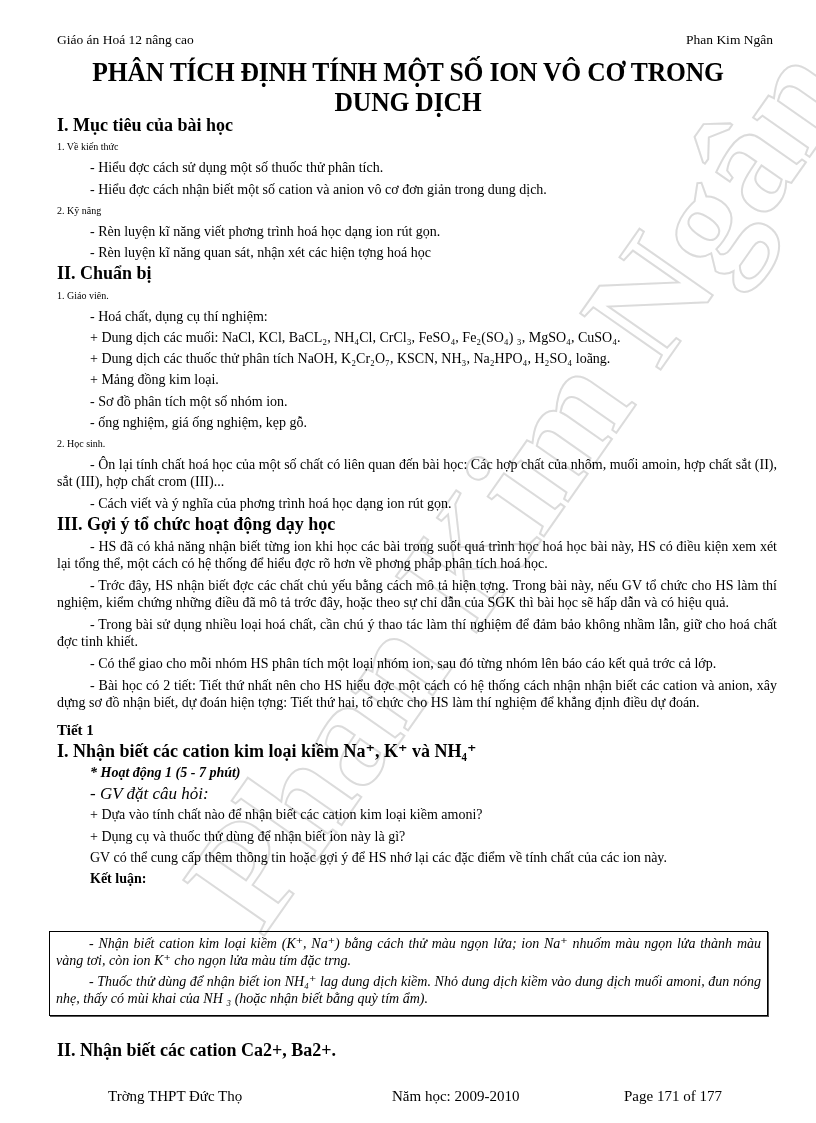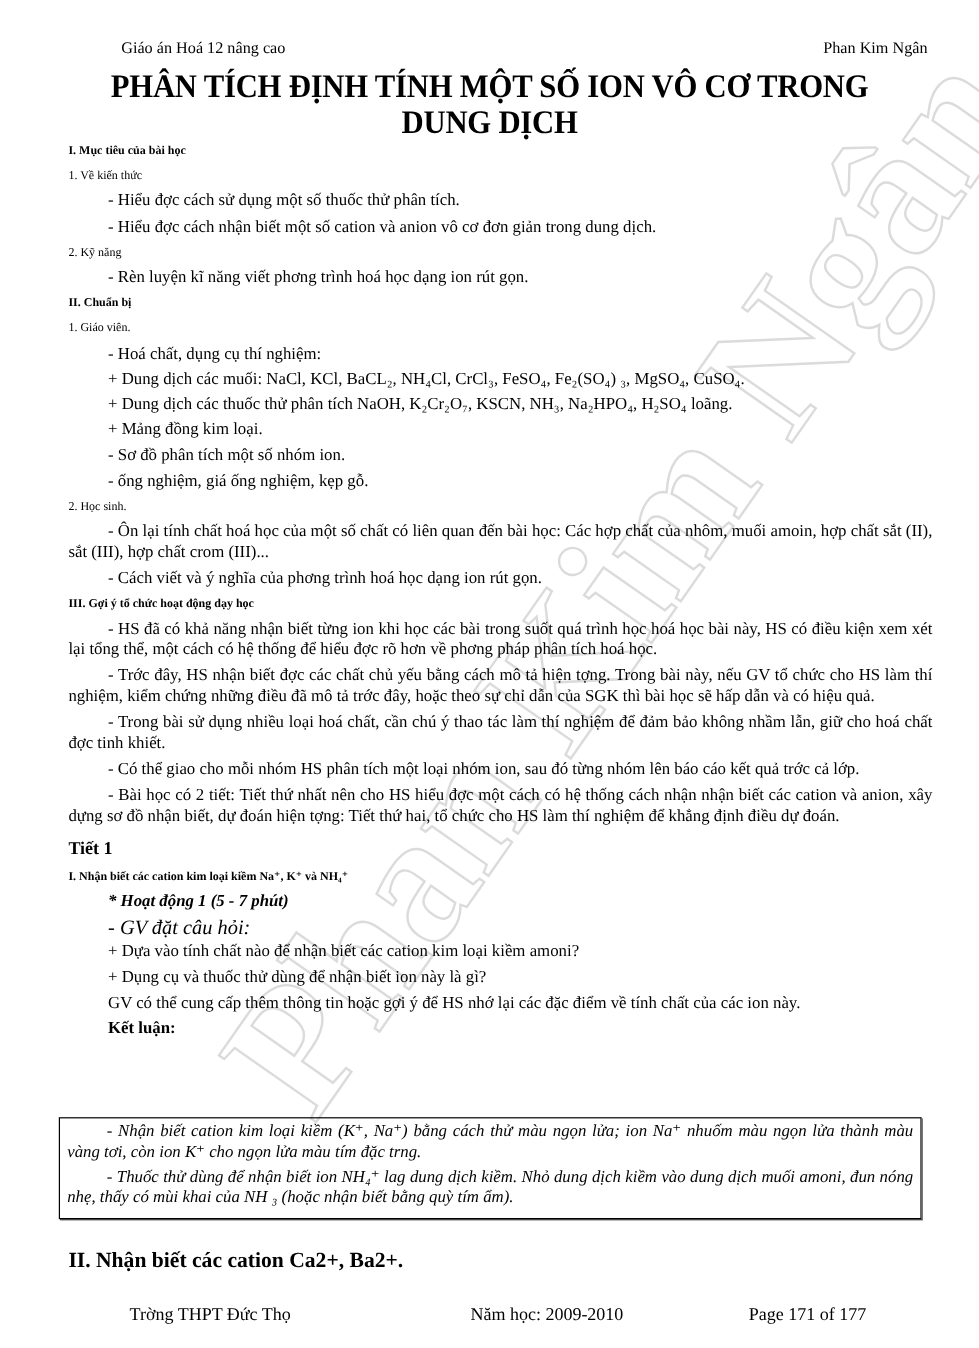--- a/index.html
+++ b/index.html
@@ -1,26 +1,26 @@
 <!DOCTYPE html>
 <html><head>
 <meta charset="utf-8">
 <style>
   html, body { margin: 0; padding: 0; background: #ffffff; }
   body { width: 816px; height: 1123px; position: relative; overflow: hidden;
          font-family: "Liberation Serif", "DejaVu Serif", serif; color: #000; }
   .page { position: absolute; left: 0; top: 0; width: 816px; height: 1123px; }
   .hdr { position: absolute; top: 32px; font-size: 13.5px; }
-  .hdr-left { left: 57px; margin-left: 44px; }
+  .hdr-left { left: 57px; }
   .hdr-right { right: 43px; }
   .title { position: absolute; left: 40px; width: 736px; top: 57px; text-align: center;
            font-weight: bold; font-size: 27.5px; line-height: 30px; letter-spacing: -0.2px;
            transform: scaleX(0.93); transform-origin: center top; }
   .content { position: absolute; left: 57px; top: 115px; width: 720px; font-size: 14px; line-height: 21.2px; }
-  .h1 { font-weight: bold; font-size: 10px; margin: 0; }
+  .h1 { font-weight: bold; font-size: 18px; margin: 0; }
   .h2 { font-weight: normal; font-size: 10px; margin: 0 0 0 0; }
   .b { margin: 0 0 0 33px; }
   .p { margin: 0; text-align: justify; text-indent: 33px; line-height: 17px; padding-top: 2px; padding-bottom: 3px; }
   .center { text-align: left; font-weight: bold; font-size: 15px; margin: 6px 0 0 0; }
   .bi { font-weight: bold; font-style: italic; margin: 0 0 0 33px; }
   .it { font-style: italic; margin: 0 0 0 33px; font-size: 17px; }
   .kl { font-weight: bold; margin: 0 0 0 33px; }
   .box { position: absolute; left: 49px; top: 931px; width: 705px; border: 1.5px solid #000;
          box-shadow: 1px 1px 0 #555; padding: 3px 6px 4px 6px; font-style: italic; font-weight: normal;
          font-size: 14px; line-height: 17px; text-align: justify; }
@@ -45,20 +45,21 @@
 
   <div class="title">PHÂN TÍCH ĐỊNH TÍNH MỘT SỐ ION VÔ CƠ TRONG DUNG DỊCH</div>
 
   <div class="content">
     <div class="h1">I. Mục tiêu của bài học</div>
     <div class="h2">1. Về kiến thức</div>
     <div class="b">- Hiểu đợc  cách sử dụng một số thuốc thử phân tích.</div>
     <div class="b">- Hiểu đợc  cách nhận biết một số cation và anion vô cơ đơn giản trong dung dịch.</div>
     <div class="h2">2. Kỹ năng</div>
     <div class="b">- Rèn luyện kĩ năng viết phơng  trình hoá học dạng ion rút gọn.</div>
+    <div class="b">- Rèn luyện kĩ năng quan sát, nhận xét các hiện tợng  hoá học</div>
 
     <div class="h1">II. Chuẩn bị</div>
     <div class="h2">1. Giáo viên.</div>
     <div class="b">- Hoá chất, dụng cụ thí nghiệm:</div>
     <div class="b">+ Dung dịch các muối: NaCl, KCl, BaCL₂, NH₄Cl, CrCl₃, FeSO₄, Fe₂(SO₄) ₃, MgSO₄, CuSO₄.</div>
     <div class="b">+ Dung dịch các thuốc thử phân tích  NaOH, K₂Cr₂O₇, KSCN, NH₃, Na₂HPO₄, H₂SO₄ loãng.</div>
     <div class="b">+ Mảng đồng kim loại.</div>
     <div class="b">- Sơ đồ phân tích một số nhóm ion.</div>
     <div class="b">- ống nghiệm, giá ống nghiệm, kẹp gỗ.</div>
     <div class="h2">2. Học sinh.</div>

